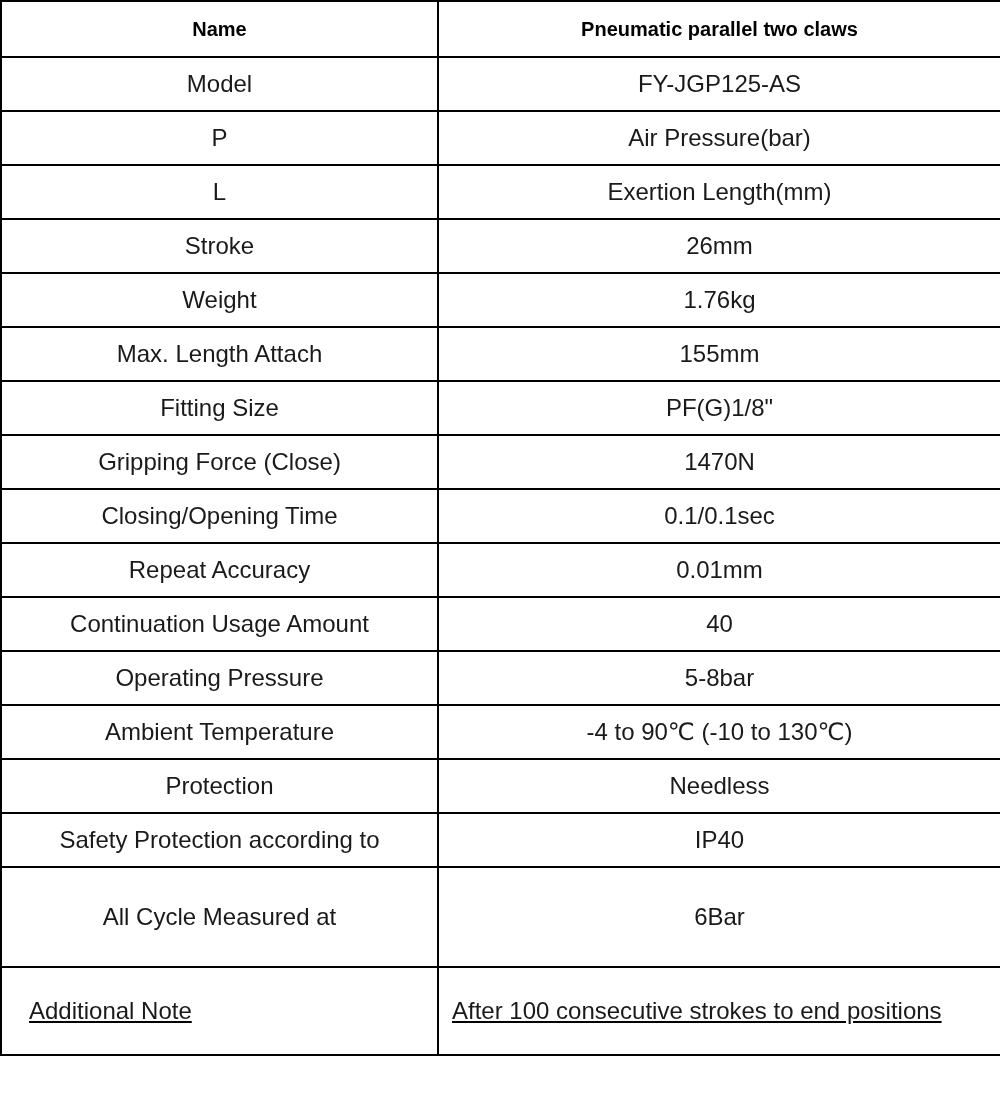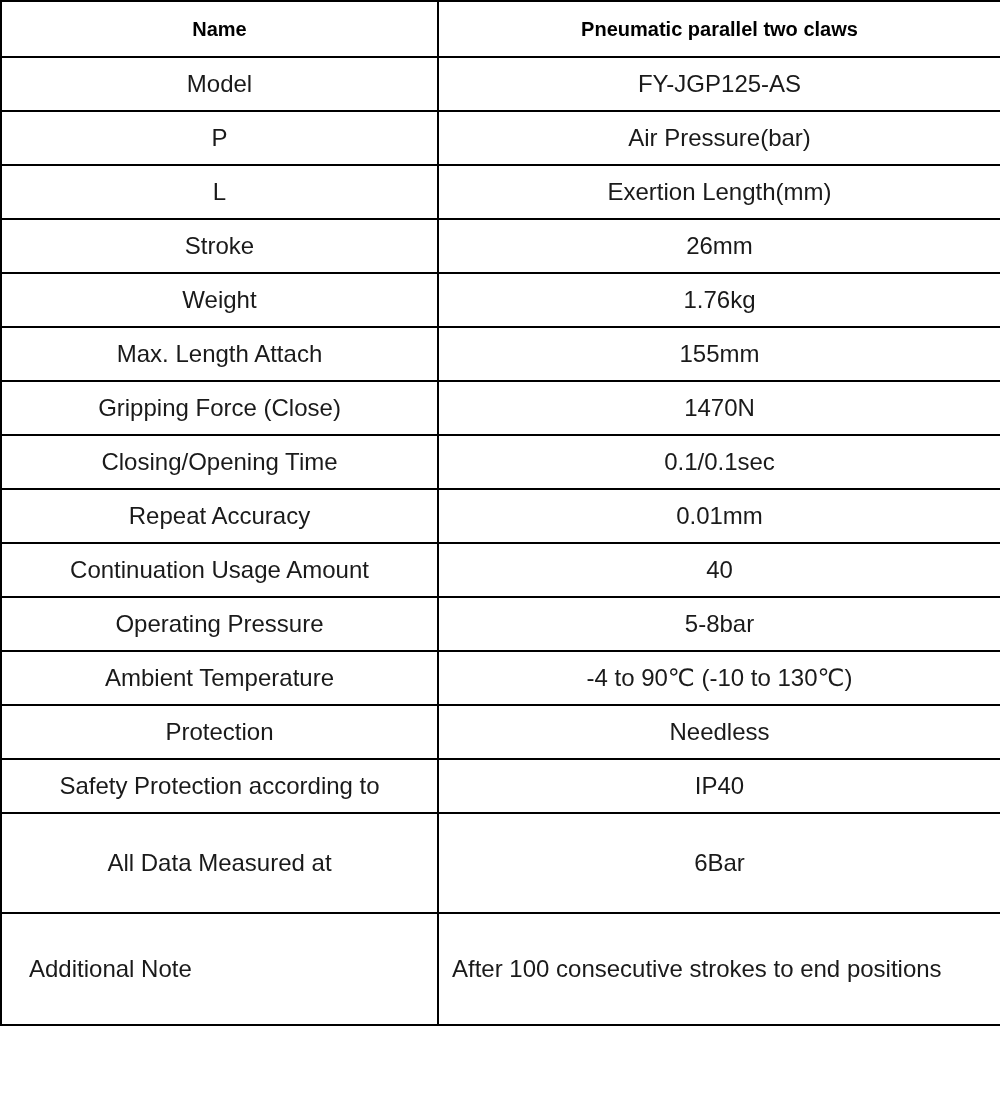--- a/index.html
+++ b/index.html
@@ -28,21 +28,21 @@
     white-space: nowrap;
   }
   th {
     font-size: 20px;
     font-weight: bold;
     color: #000000;
   }
   tr.r-header  { height: 56px; }
   tr.r-normal  { height: 54px; border-radius: 25px; }
   tr.r-tall    { height: 100px; }
-  tr.r-note    { height: 112px; }
+  tr.r-note    { height: 88px; text-decoration: underline; }
   tr.r-note td {
     text-align: left;
   }
   tr.r-note td.label-cell { padding-left: 27px; }
   tr.r-note td.value-cell { padding-left: 13px; }
 </style>
 </head>
 <body>
 
 <table class="spec-table">
@@ -73,20 +73,24 @@
     </tr>
     <tr class="r-normal">
       <td class="label-cell">Weight</td>
       <td class="value-cell">1.76kg</td>
     </tr>
     <tr class="r-normal">
       <td class="label-cell">Max. Length Attach</td>
       <td class="value-cell">155mm</td>
     </tr>
     <tr class="r-normal">
+      <td class="label-cell">Fitting Size</td>
+      <td class="value-cell">PF(G)1/8"</td>
+    </tr>
+    <tr class="r-normal">
       <td class="label-cell">Gripping Force (Close)</td>
       <td class="value-cell">1470N</td>
     </tr>
     <tr class="r-normal">
       <td class="label-cell">Closing/Opening Time</td>
       <td class="value-cell">0.1/0.1sec</td>
     </tr>
     <tr class="r-normal">
       <td class="label-cell">Repeat Accuracy</td>
       <td class="value-cell">0.01mm</td>
@@ -105,21 +109,21 @@
     </tr>
     <tr class="r-normal">
       <td class="label-cell">Protection</td>
       <td class="value-cell">Needless</td>
     </tr>
     <tr class="r-normal">
       <td class="label-cell">Safety Protection according to</td>
       <td class="value-cell">IP40</td>
     </tr>
     <tr class="r-tall">
-      <td class="label-cell">All Data Measured at</td>
+      <td class="label-cell">All Cycle Measured at</td>
       <td class="value-cell">6Bar</td>
     </tr>
     <tr class="r-note">
       <td class="label-cell">Additional Note</td>
       <td class="value-cell">After 100 consecutive strokes to end positions</td>
     </tr>
   </tbody>
 </table>
 
 </body></html>

